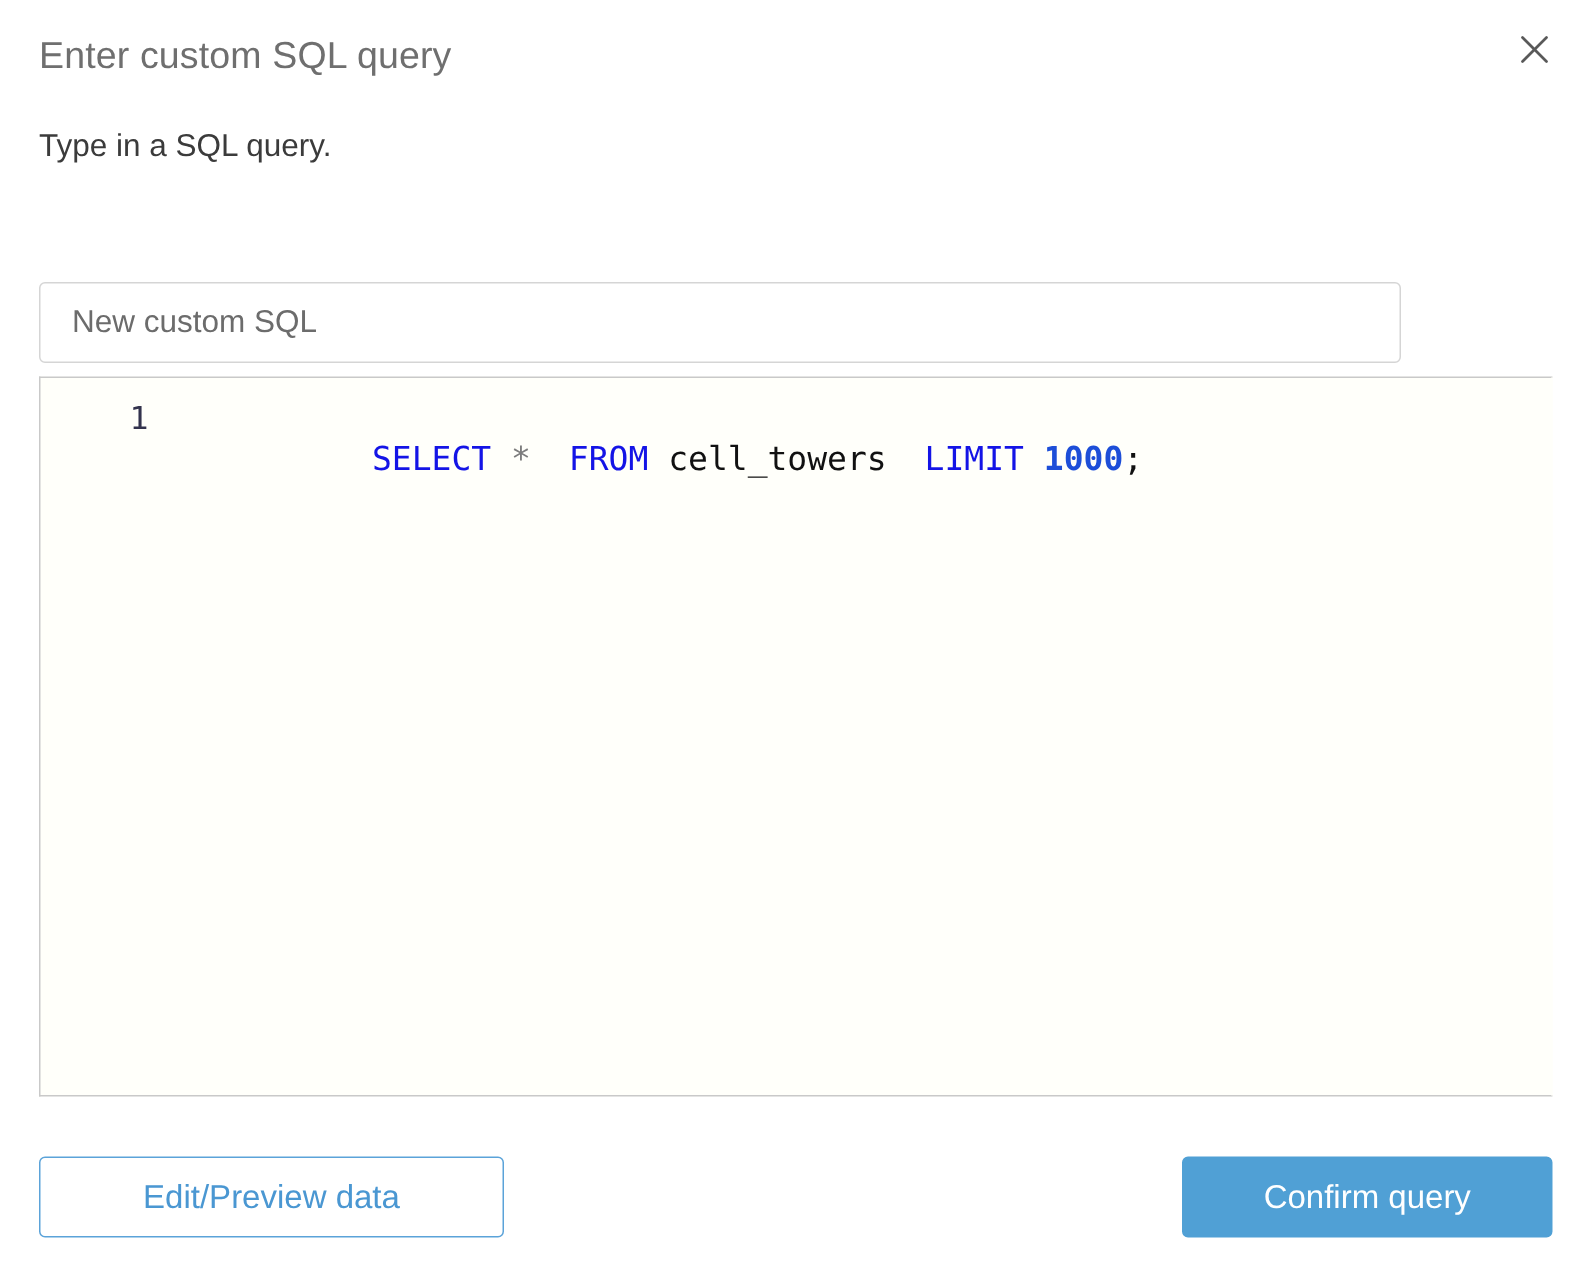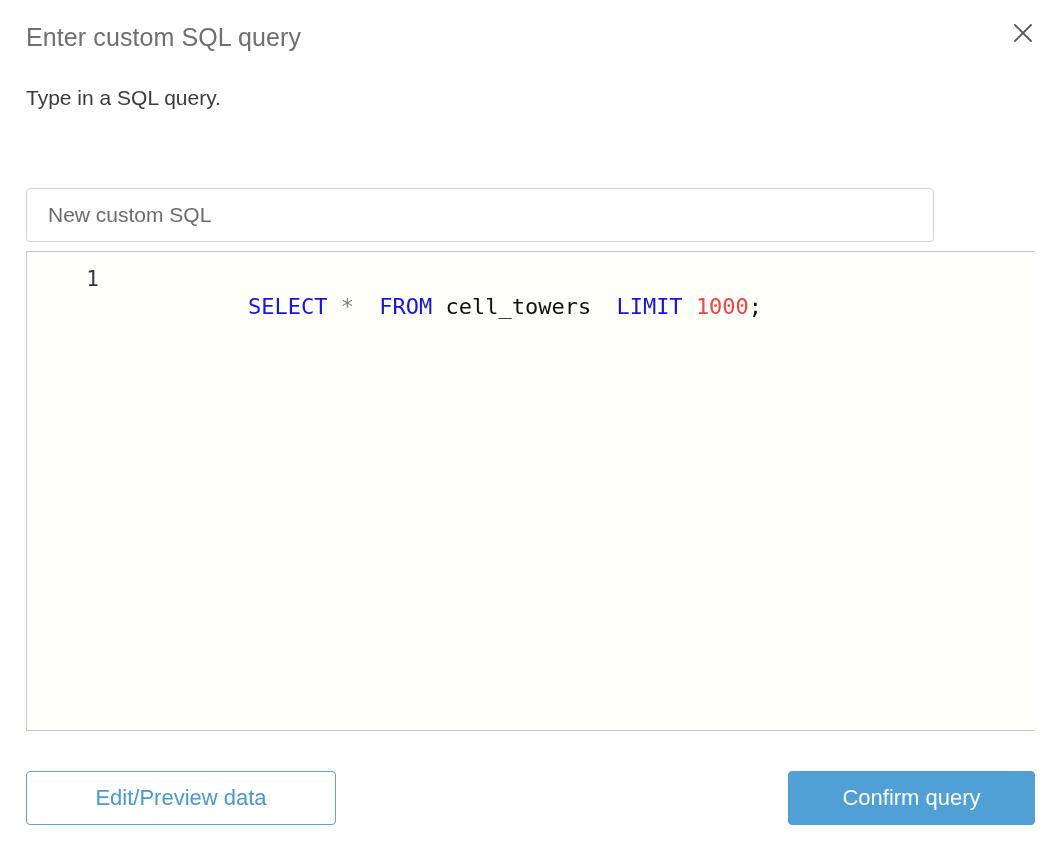--- a/index.html
+++ b/index.html
@@ -110,21 +110,21 @@
     padding-left: 31px;
     font-family: "DejaVu Sans Mono", monospace;
     font-size: 22px;
     line-height: 28px;
     white-space: pre;
     color: #111111;
   }
   .tok-keyword { color: #1414e6; margin-left: 12px; }
   .tok-operator { color: #7d7d7d; }
   .tok-identifier { color: #111111; text-align: center; }
-  .tok-number { color: #ef4444; }
+  .tok-number { color: #1d4ed8; font-weight: bold; }
   .tok-punct { color: #111111; }
 
   
   .btn {
     position: absolute;
     box-sizing: border-box;
     border-radius: 4px;
     font-family: "Liberation Sans", sans-serif;
     font-size: 22px;
     font-weight: 400;

